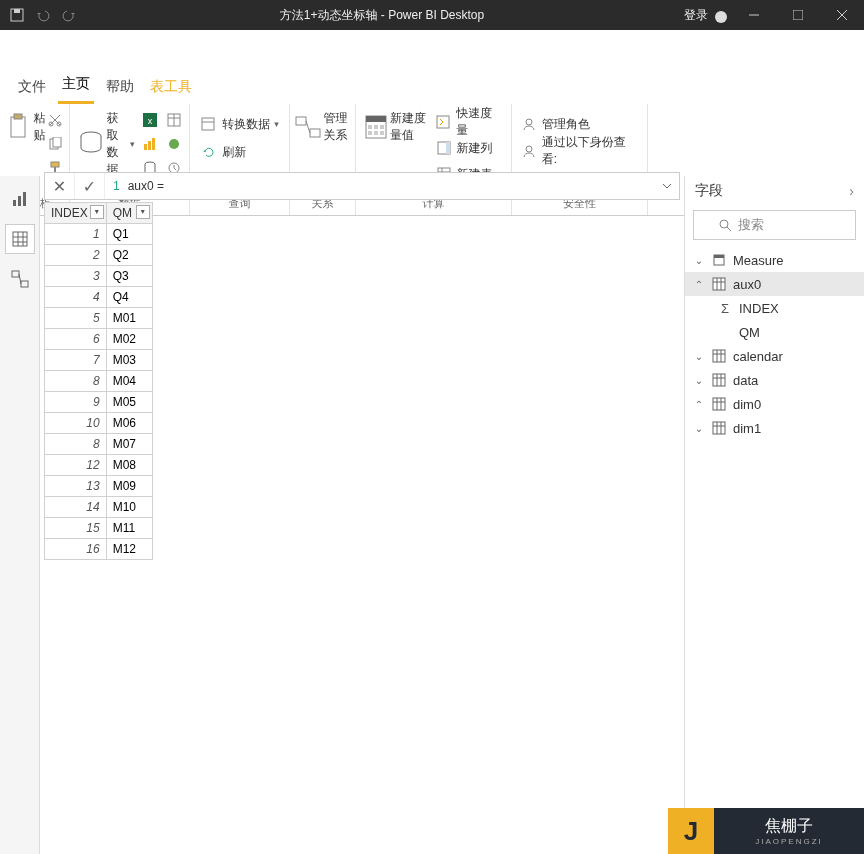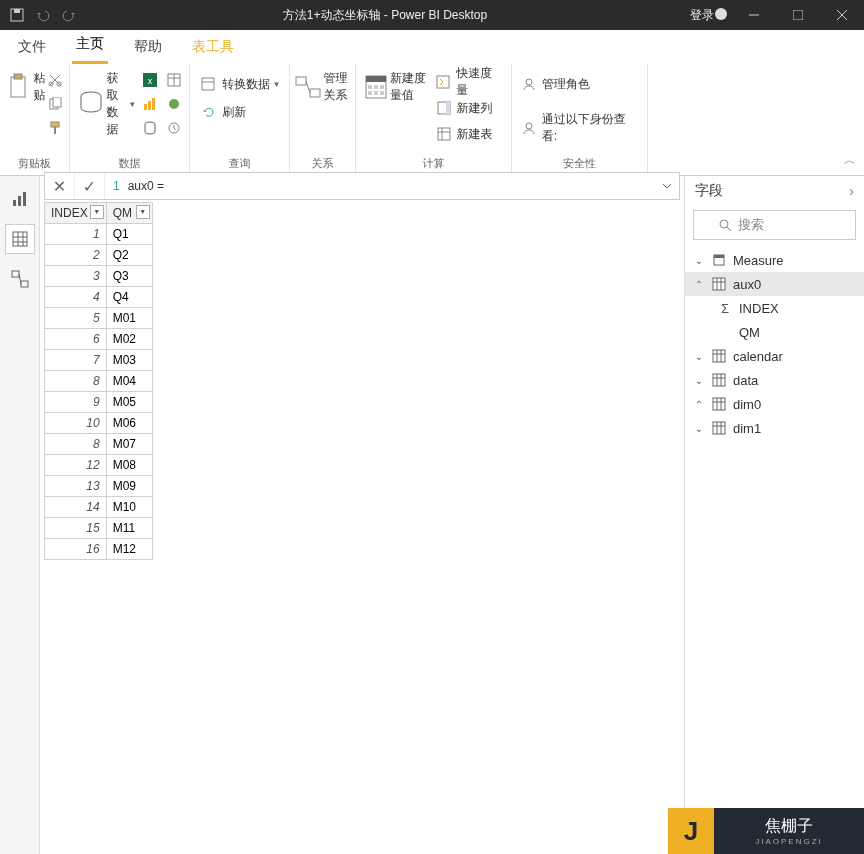--- a/index.html
+++ b/index.html
@@ -3,26 +3,26 @@
 <meta charset="utf-8">
 <style>
 * { box-sizing: border-box; margin: 0; padding: 0; font-family: "Segoe UI", "Microsoft YaHei", sans-serif; }
 body { width: 864px; height: 854px; background: #fff; overflow: hidden; position: relative; }
 
 
 .titlebar { height: 30px; background: #2b2b2b; color: #fff; display: flex; align-items: center; font-size: 12px; }
 .titlebar .qat { display: flex; gap: 4px; padding-left: 6px; }
 .titlebar .qat .qbtn { width: 22px; height: 22px; display: flex; align-items: center; justify-content: center; color: #ccc; }
 .titlebar .title { flex: 1; text-align: center; font-size: 12px; color: #eee; }
-.titlebar .account { display: flex; align-items: flex-start; gap: 0; padding-right: 4px; color: #eee; }
+.titlebar .account { display: flex; align-items: flex-end; gap: 6px; padding-right: 4px; color: #eee; }
 .titlebar .wbtns { display: flex; }
 .titlebar .wbtn { width: 44px; height: 30px; display: flex; align-items: center; justify-content: center; color: #ccc; }
 
 
-.ribtabs { height: 34px; background: #fff; display: flex; align-items: flex-end; padding-left: 14px; gap: 22px; font-size: 14px; }
+.ribtabs { height: 34px; background: #fff; display: flex; align-items: flex-end; padding-left: 14px; gap: 8px; font-size: 14px; margin-top: 40px; }
 .ribtabs .tab { padding: 6px 4px 8px; color: #444; position: relative; }
 .ribtabs .tab.active { border-bottom: 3px solid #efb026; color: #000; }
 .ribtabs .tab.accent { color: #efb026; }
 
 
 .ribbon { height: 112px; background: #fff; display: flex; border-bottom: 1px solid #ccc; position: relative; }
 .rgroup { display: flex; flex-direction: column; align-items: center; padding: 6px 8px 2px; border-right: 1px solid #e4e4e4; }
 .rgroup .body { flex: 1; display: flex; align-items: flex-start; gap: 6px; }
 .rgroup .label { font-size: 11px; color: #666; padding: 2px 0; }
 .bigbtn { display: flex; flex-direction: row; align-items: center; width: 58px; font-size: 12px; gap: 2px; color: #333; }
@@ -327,21 +327,21 @@
             </div>
             <span>新建表</span>
           </div>
       </div>
     </div>
     <div class="label">计算</div>
   </div>
 
   <div class="rgroup" style="width:136px">
     <div class="body">
-      <div class="minicol" style="gap:24px;padding-top:4px">
+      <div class="minicol" style="gap:7px;padding-top:4px">
         <div class="minibtn">
             <div class="mi">
               <svg width="14" height="14">
                 <circle cx="7" cy="5" r="3" fill="none" stroke="#888"></circle>
                 <path d="M2 13c0-3 3-4 5-4s5 1 5 4" fill="none" stroke="#888"></path>
               </svg>
             </div>
             <span>管理角色</span>
           </div>
         <div class="minibtn">

